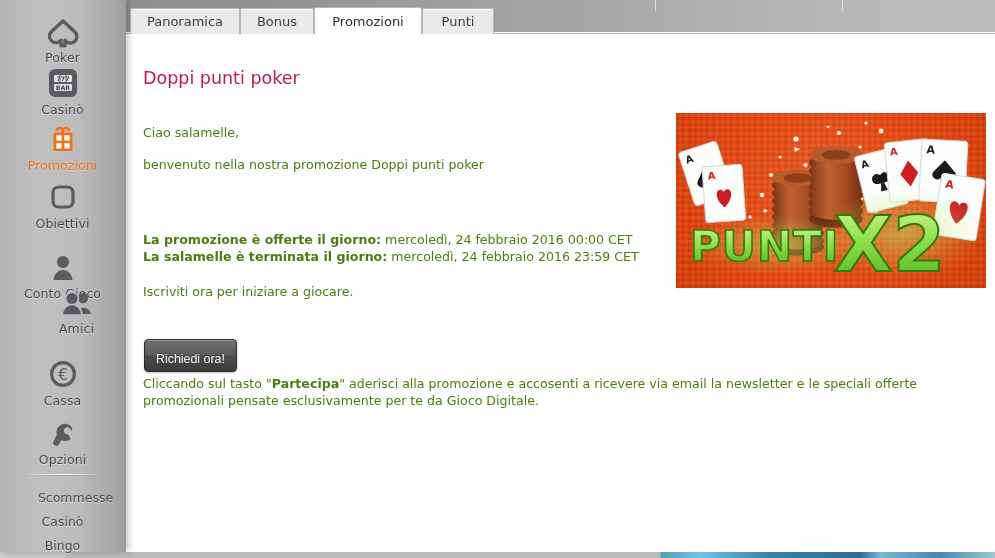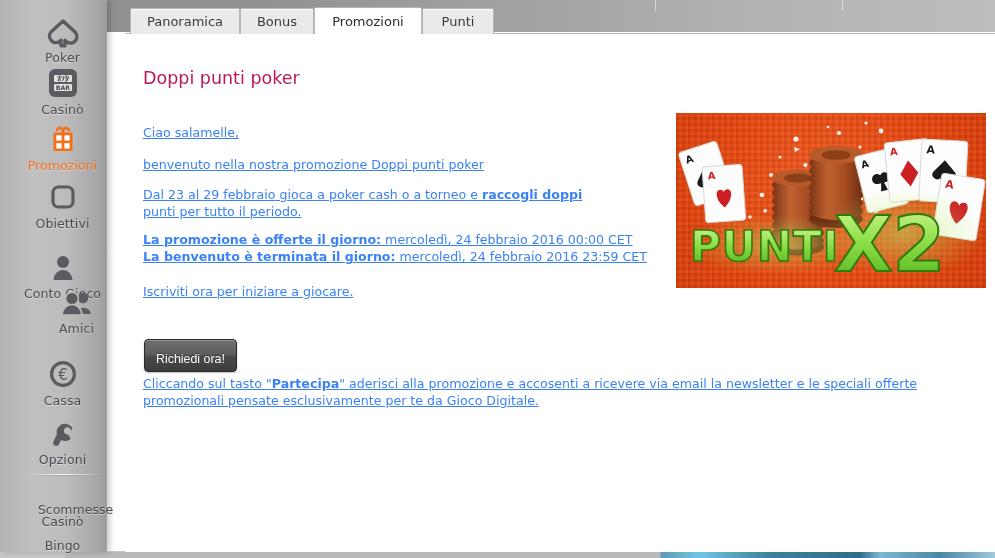--- a/index.html
+++ b/index.html
@@ -24,21 +24,21 @@
     z-index: 1;
   }
   .topbar-notch {
     position: absolute; top: 0; width: 1px; height: 11px;
     background: rgba(255,255,255,0.55);
   }
 
   
   .sidebar {
     position: absolute; left: 0; top: 0;
-    width: 107px; height: 552px;
+    width: 126px; height: 552px;
     background: linear-gradient(to right, #b4b4b4 0%, #c0c0c0 30%, #bcbcbc 62%, #a9a9a9 88%, #9d9d9d 100%);
     z-index: 5;
     box-shadow: 3px 0 6px rgba(0,0,0,0.20);
   }
   .nav-item {
     position: absolute; left: 0; width: 125px;
     text-align: center;
     cursor: default;
   }
   .nav-icon {
@@ -117,23 +117,22 @@
   .page-title {
     position: absolute; left: 0; top: 34px;
     font-size: 17.5px;
     color: #be185d;
     font-weight: normal;
   }
 
   .body-text {
     position: absolute; left: 0;
     font-size: 12.6px;
-    color: #3b82f6;
+    color: #4d7c0f;
     line-height: 17px;
-    text-decoration: underline;
   }
   .b { font-weight: bold; }
   .u { text-decoration: underline; }
 
   .greeting  { top: 90px; }
   .welcome   { top: 122px; }
   .period    { top: 152px; width: 470px; }
   .dates     { top: 197px; }
   .signup    { top: 249px; }
   .legal     { top: 341px; width: 812px; }
@@ -278,21 +277,21 @@
           <path d="M23.5 6.5 a8.6 8.6 0 1 0 3 10.6 l-4.2 -3 a3.6 3.6 0 1 1 1.2 -4.2 Z" fill="#5a5a60" transform="rotate(25 17 15)"></path>
           <rect x="8.5" y="16" width="6.2" height="12" rx="3" fill="#5a5a60" transform="rotate(25 11.6 22)"></rect>
         </svg>
       </span>
       <span class="nav-label">Opzioni</span>
     </div>
 
     <div class="sidebar-divider"></div>
     <div class="sidebar-divider2"></div>
 
-    <div class="text-link" style="top:502px;padding-left:26px;">
+    <div class="text-link" style="top:490px;padding-left:26px;">
       <span>Scommesse</span>
     </div>
     <div class="text-link" style="top:514px;">
       <span>Casinò</span>
     </div>
     <div class="text-link" style="top:538px;">
       <span>Bingo</span>
     </div>
   </div>
 
@@ -313,30 +312,27 @@
 
   <div class="panel">
     <div class="content">
 
       <h1 class="page-title">Doppi punti poker</h1>
 
       <div class="body-text greeting">Ciao salamelle,</div>
 
       <div class="body-text welcome">benvenuto nella nostra promozione Doppi punti poker</div>
 
-      <div class="body-text period">
-        <span class="u">Dal 23 al 29 febbraio</span><span> gioca a poker cash o a torneo e </span><span class="b">raccogli doppi</span><span> punti per tutto il periodo.</span>
-      </div>
 
       <div class="body-text dates">
         <div>
           <span class="b">La promozione è offerte il giorno:</span><span> mercoledì, 24 febbraio 2016 00:00 CET</span>
         </div>
         <div>
-          <span class="b">La benvenuto è terminata il giorno:</span><span> mercoledì, 24 febbraio 2016 23:59 CET</span>
+          <span class="b">La salamelle è terminata il giorno:</span><span> mercoledì, 24 febbraio 2016 23:59 CET</span>
         </div>
       </div>
 
       <div class="body-text signup">Iscriviti ora per iniziare a giocare.</div>
 
       <button class="cta">Richiedi ora!</button>
 
       <div class="body-text legal">
         <span>Cliccando sul tasto "</span><span class="b">Partecipa</span><span>" aderisci alla promozione e accosenti a ricevere via email la newsletter e le speciali offerte promozionali pensate esclusivamente per te da Gioco Digitale.</span>
       </div>

